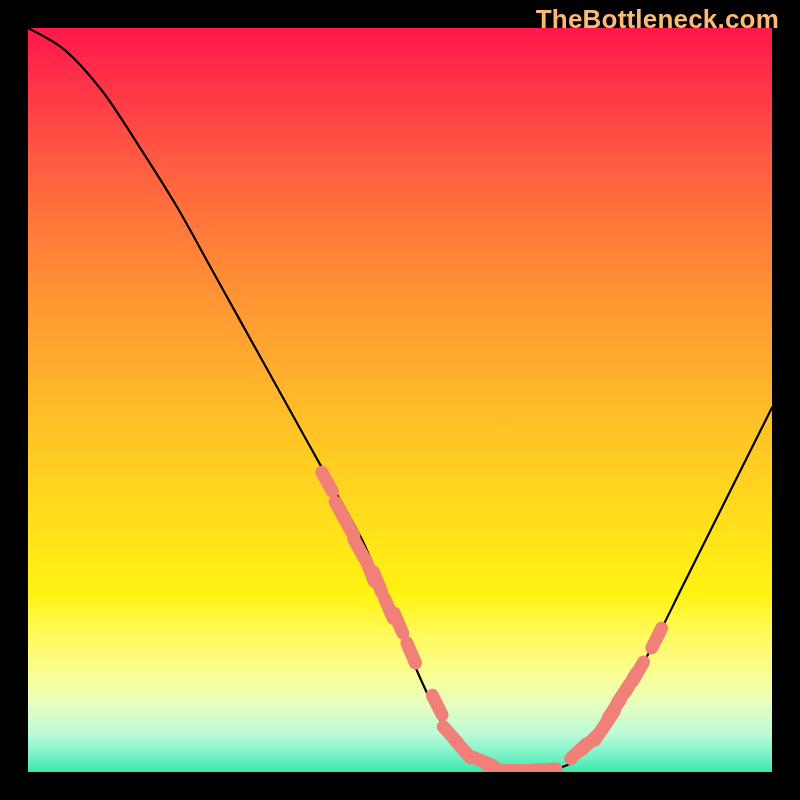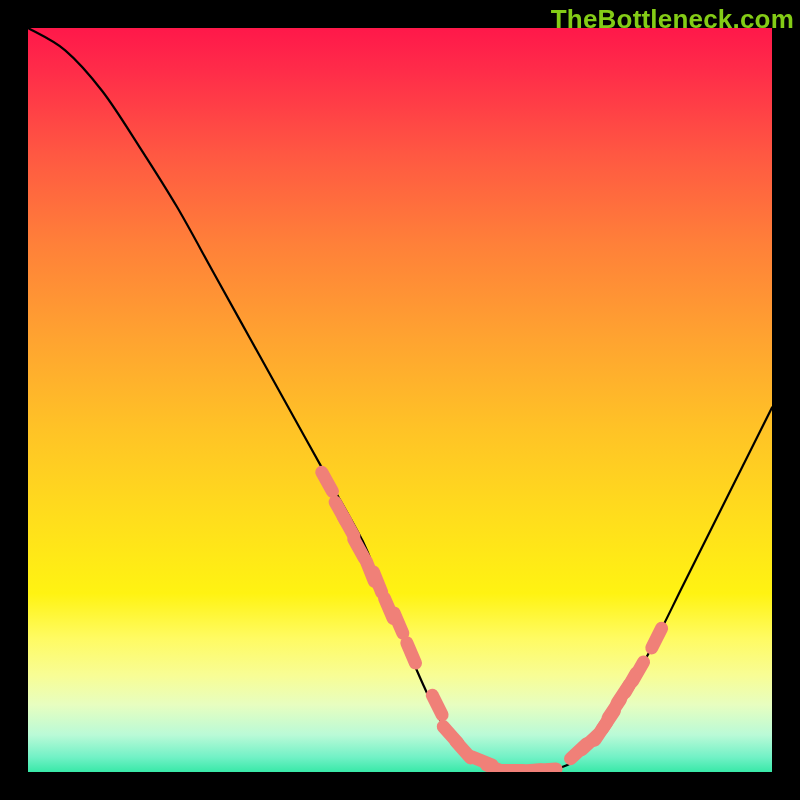--- a/index.html
+++ b/index.html
@@ -38,25 +38,25 @@
       #f8fd95 87%,
       #e7fec0 91%,
       #bafad7 95%,
       #72f1c6 98%,
       #38e9a8 100%
     );
   }
   .watermark {
     position: absolute;
     top: 4px;
-    right: 6px;
+    right: 21px;
     font-family: Arial, Helvetica, sans-serif;
     font-size: 26px;
     font-weight: bold;
-    color: #84cc16;
+    color: #fdba74;
     letter-spacing: 0.2px;
     user-select: none;
   }
   .curve {
     position: absolute;
     left: 0; top: 0;
     width: 744px;
     height: 744px;
   }
 </style>

